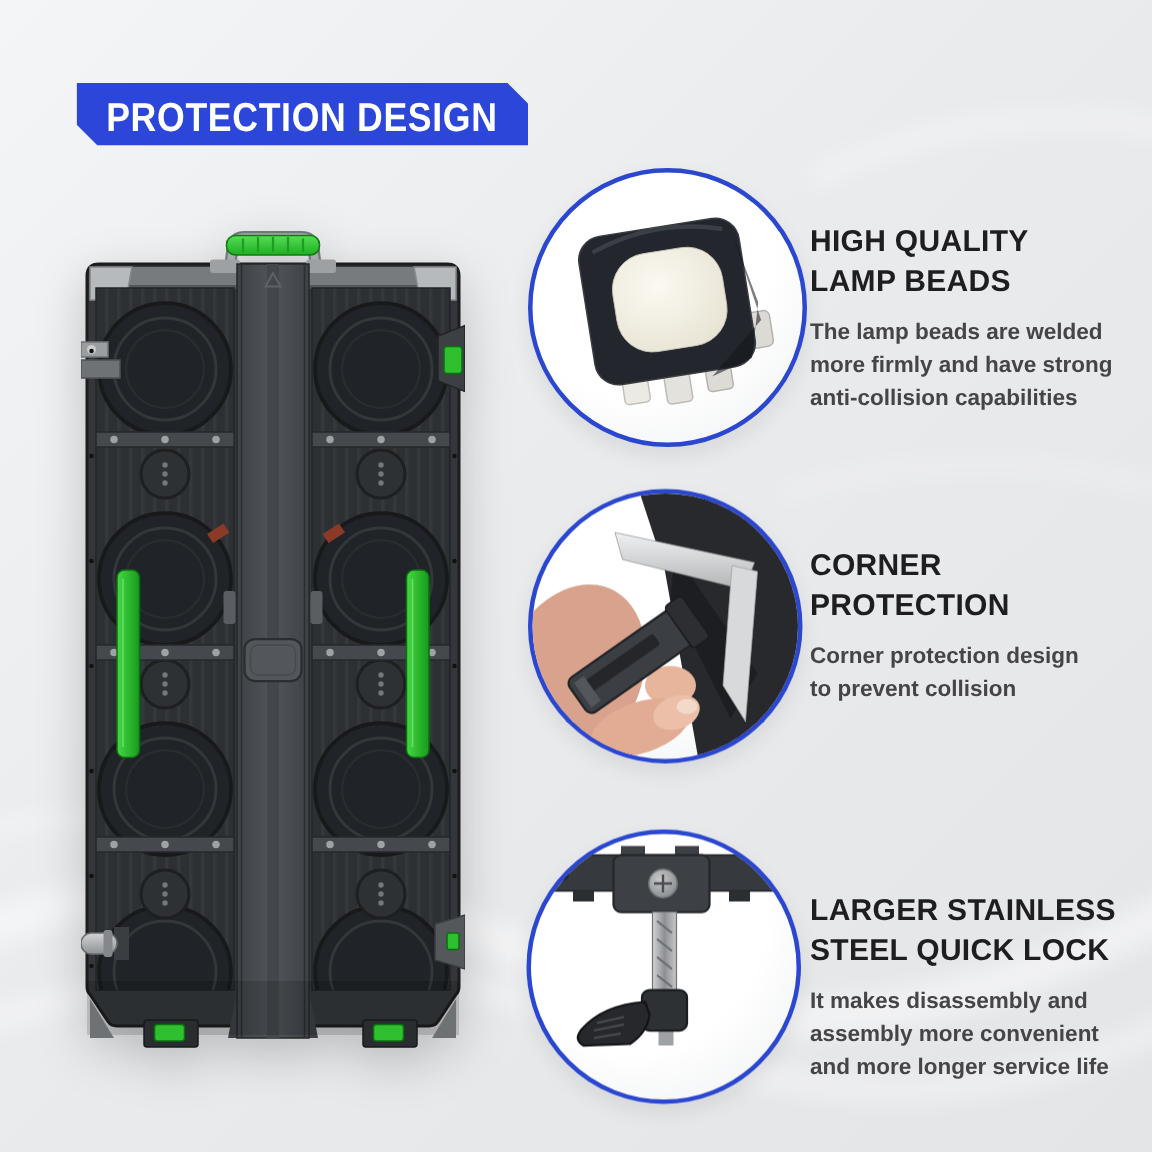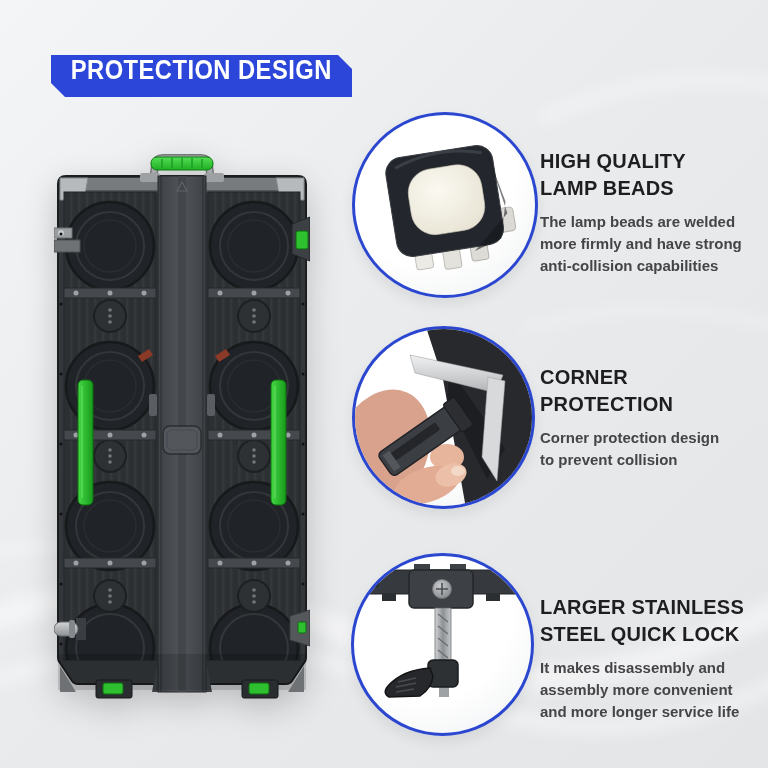--- a/index.html
+++ b/index.html
@@ -7,21 +7,21 @@
     width:768px;height:768px;overflow:hidden;position:relative;
     font-family:"Liberation Sans",sans-serif;
     background:linear-gradient(135deg,#f4f5f6 0%,#eaebed 45%,#e4e5e7 100%);
   }
   .stage{position:absolute;inset:0;width:768px;height:768px;}
   .bg-waves{position:absolute;inset:0;z-index:0;}
 
   
   .banner{
     position:absolute;left:51px;top:55px;width:301px;height:47px;z-index:5;
-    display:flex;align-items:flex-start;justify-content:center;
+    display:flex;align-items:center;justify-content:center;
     background:var(--banner-blue,#2b46d9);
     clip-path:polygon(0 0,287px 0,301px 14px,301px 42px,14px 42px,0 28px);
     filter:drop-shadow(2px 2px 0 rgba(18,32,120,.85));
   }
   .banner .txt{
     color:#fff;font-weight:700;font-size:27px;letter-spacing:.5px;
     transform:scaleX(.88);transform-origin:center;white-space:nowrap;
   }
 
   

